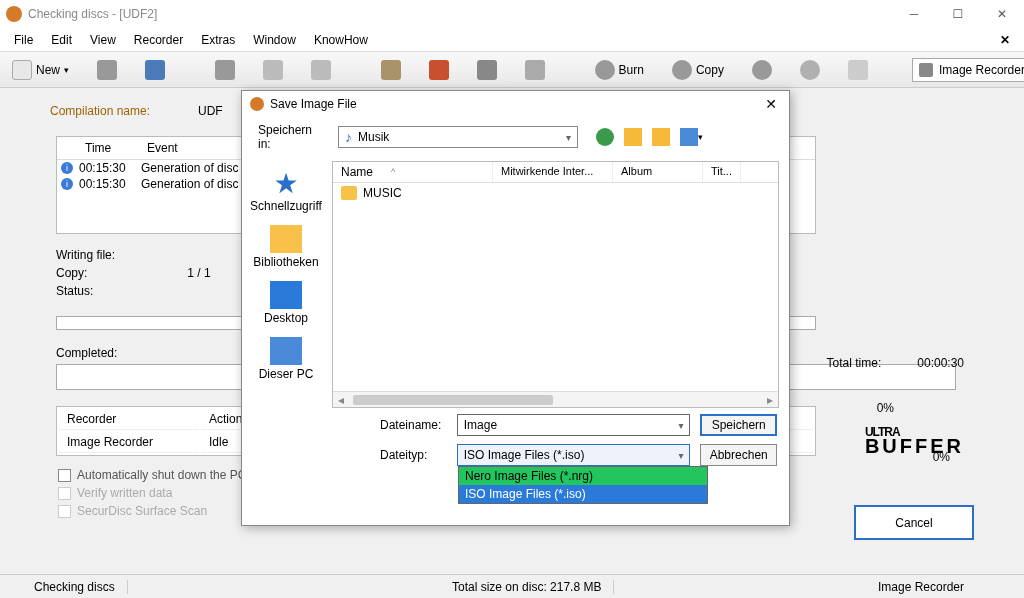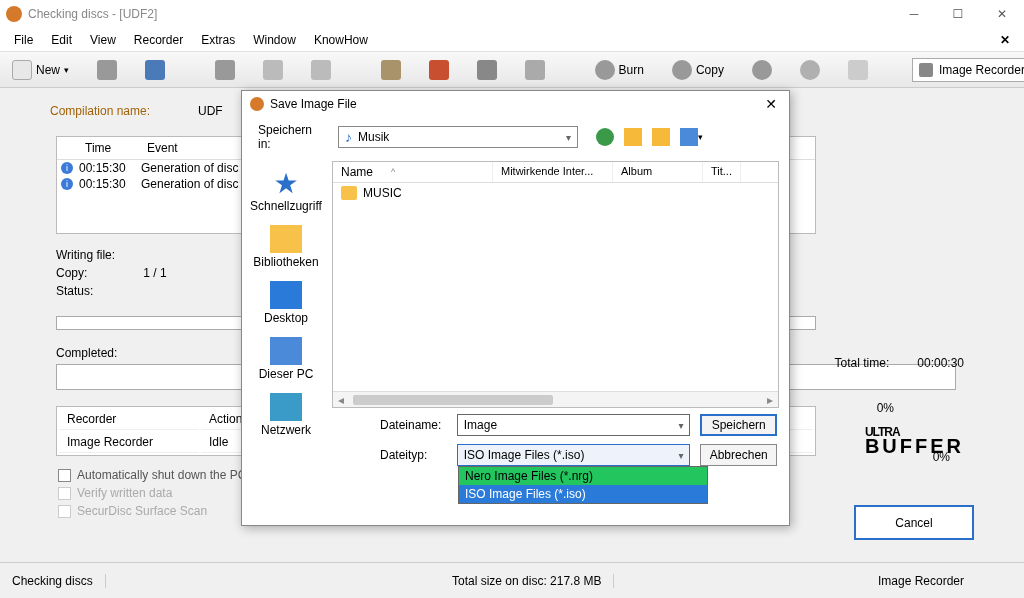--- a/index.html
+++ b/index.html
@@ -79,21 +79,21 @@
 .form-row .lbl { width:68px; }
 .text-input { border:1px solid #666; background:#fff; height:22px; width:238px; display:flex; align-items:center; padding: 0 6px; gap:6px;}
 .text-input .dd { margin-left:auto; color:#666; font-size:10px;}
 .dlg-btn { width:78px; height:22px; border:1px solid #888; background:#f4f4f4; display:flex; align-items:center; justify-content:center;}
 .dlg-btn.primary { border:2px solid #2a6fc9;}
 .dropdown-open { position:absolute; top:22px; left:78px; width:250px; border:1px solid #666; background:#22c55e; z-index:5;}
 .dropdown-open div { padding:2px 6px; }
 .dropdown-open div.sel { background:#2a7ad9; color:#fff;}
 
 
-.statusbar { position:absolute; bottom:0; left:0; right:0; height:36px; background:#f0f0f0; border-top:1px solid #ccc; display:flex; align-items:center; font-size:11px;}
+.statusbar { position:absolute; bottom:0; left:0; right:0; height:24px; background:#f0f0f0; border-top:1px solid #ccc; display:flex; align-items:center; font-size:11px;padding-left:22px;}
 .statusbar .cell { padding: 0 12px; border-right: 1px solid #ccc; }
 .statusbar .cell:last-child { border-right:none; margin-left:auto; padding-right:60px;}
 .statusbar .mid { position:absolute; left:440px;}
 </style>
 </head>
 <body>
 
 <div class="titlebar">
   <span class="icon-app"></span>
   <span>Checking discs - [UDF2]</span>
@@ -205,21 +205,21 @@
         <span>Generation of disc</span>
       </div>
     <div class="event-row">
         <span class="i">i</span>
         <span style="width:62px;">00:15:30</span>
         <span>Generation of disc</span>
       </div>
   </div>
   <div class="copy-status">
     <div>Writing file:</div>
-    <div style="display:flex; gap:56px;">
+    <div style="display:flex; gap:100px;">
         <span>Copy:</span>
         <span>1 / 1</span>
       </div>
     <div>Status:</div>
   </div>
   <div class="progress-bar"></div>
   <div style="margin:16px 0 4px 6px;">Completed:</div>
   <div class="big-progress"></div>
 
   <table class="recorder-table">
@@ -242,21 +242,21 @@
   <div class="checkbox-row disabled">
       <span class="chk" style="border-color:#ccc;"></span>
       <span>Verify written data</span>
     </div>
   <div class="checkbox-row disabled">
       <span class="chk" style="border-color:#ccc;"></span>
       <span>SecurDisc Surface Scan</span>
     </div>
 
   <div class="right-stats">
-    <div style="display:flex; gap:28px;">
+    <div style="display:flex; gap:36px;">
         <span>Total time:</span>
         <span>00:00:30</span>
       </div>
   </div>
   <div class="pct0">0%</div>
   <div class="pct0b">0%</div>
   <div class="ultrabuffer">
     <div>ULTRA</div>
       <div class="u2">BUFFER</div>
   </div>
@@ -297,24 +297,20 @@
           <div class="pic" style="background:#f7c14a;"></div>
           <span>Bibliotheken</span>
         </div>
       <div class="place">
           <div class="pic" style="background:#2a7ad9;"></div>
           <span>Desktop</span>
         </div>
       <div class="place">
           <div class="pic" style="background:#4a8ad8;"></div>
           <span>Dieser PC</span>
-        </div>
-      <div class="place">
-          <div class="pic" style="background:#3a9ac8;"></div>
-          <span>Netzwerk</span>
         </div>
     </div>
     <div class="filelist">
       <div class="fl-header">
         <div style="width:160px;display:flex;align-items:center;gap:18px;">
             <span>Name</span> 
             <span style="font-size:9px;color:#888;">^</span>
           </div>
         <div style="width:120px;">Mitwirkende Inter...</div>
         <div style="width:90px;">Album</div>

